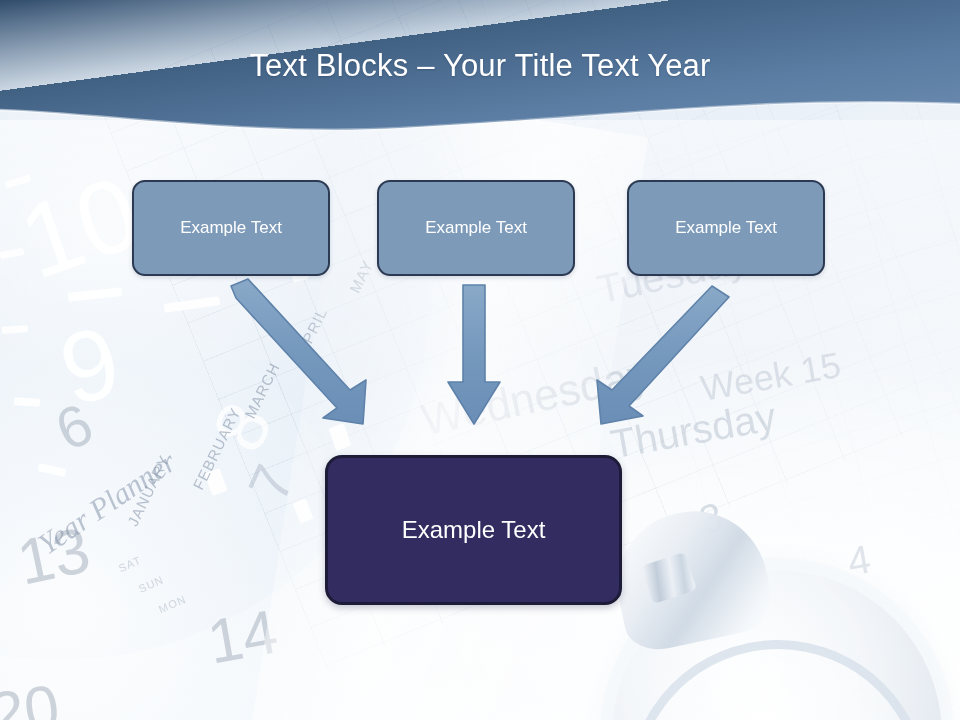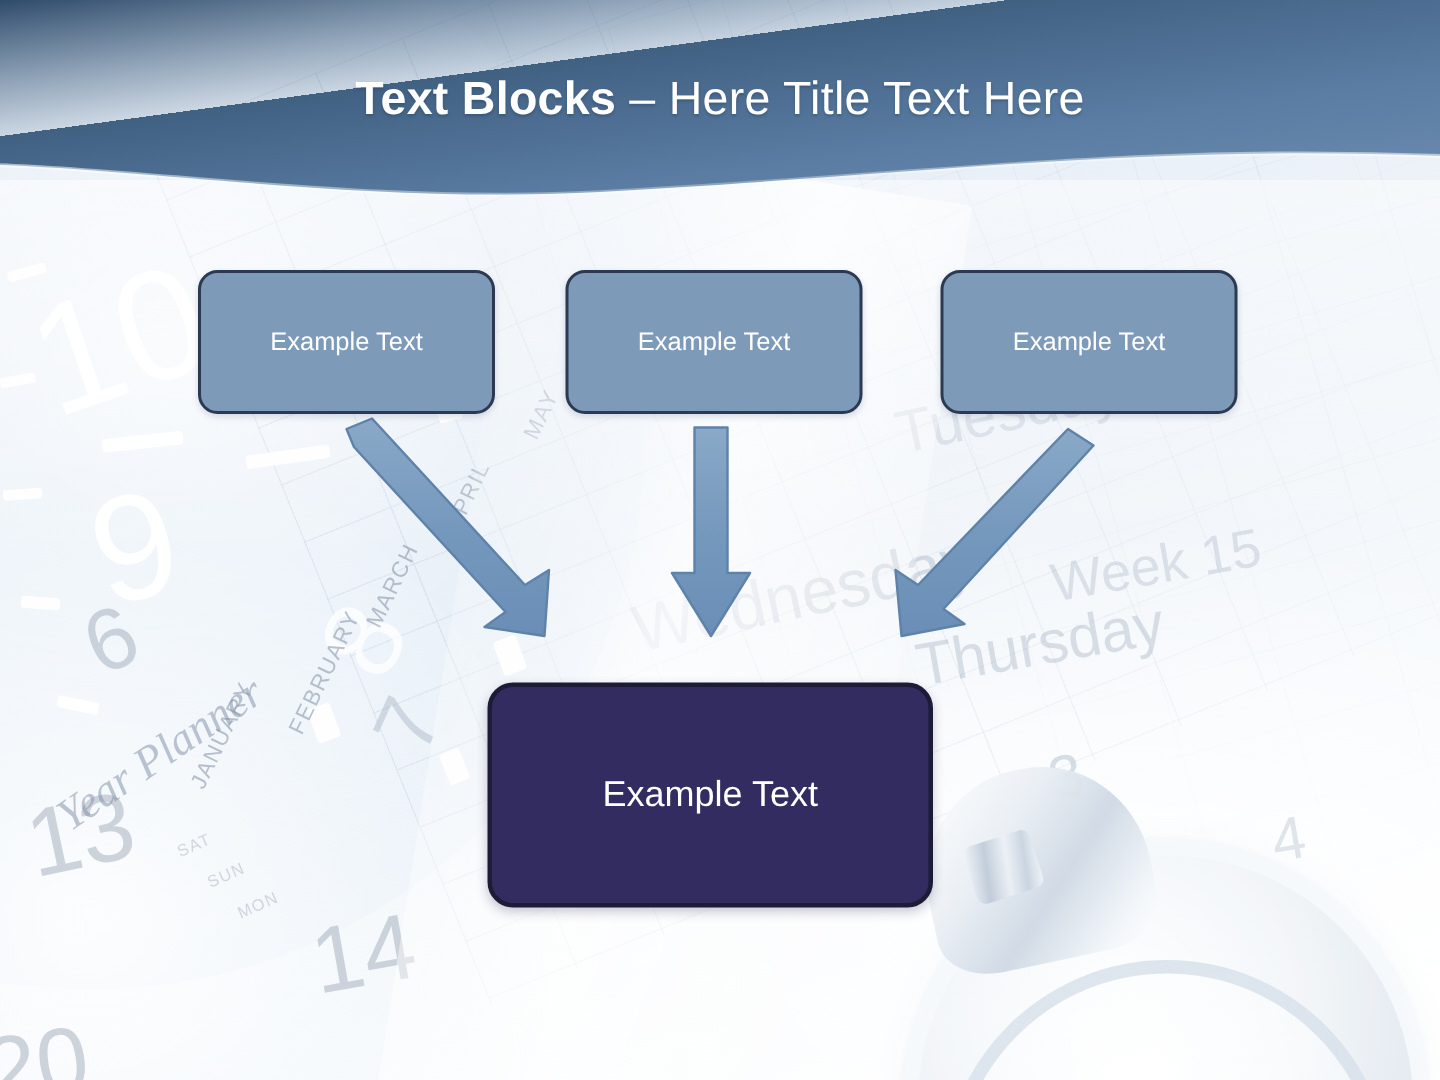--- a/index.html
+++ b/index.html
@@ -191,21 +191,21 @@
     position: absolute;
     left: 0; top: 48px;
     width: 960px;
     text-align: center;
     font-size: 31px;
     color: #ffffff;
     letter-spacing: 0.2px;
     white-space: nowrap;
     text-shadow: 0 1px 2px rgba(20,40,70,0.28);
   }
-  #header-title .strong { font-weight: bold; }
+  #header-title .strong { font-weight: normal; }
   #header-title .light  { font-weight: normal; }
 
   
   .node {
     position: absolute;
     display: flex;
     align-items: center;
     justify-content: center;
     text-align: center;
     color: #ffffff;
@@ -316,21 +316,21 @@
         <stop offset="0" stop-color="#ffffff" stop-opacity="0.55"></stop>
         <stop offset="0.5" stop-color="#ffffff" stop-opacity="0.30"></stop>
         <stop offset="1" stop-color="#ffffff" stop-opacity="0.55"></stop>
       </linearGradient>
     </defs>
     <path d="M0,0 L960,0 L960,104 C760,96 620,116 400,128 C250,136 110,114 0,110 Z" fill="url(#hdrGrad)"></path>
     <path d="M0,110 C110,114 250,136 400,128 C620,116 760,96 960,104" fill="none" stroke="url(#hdrEdge)" stroke-width="2.5"></path>
   </svg>
 
   <div id="header-title">
-    <span class="strong">Text Blocks</span><span class="light"> – </span><span class="light">Here Title Text Here</span>
+    <span class="strong">Text Blocks</span><span class="light"> – </span><span class="light">Your Title Text Year</span>
   </div>
 
   <svg id="arrows" viewBox="0 0 960 720">
     <defs>
       <linearGradient id="arrGrad" x1="0" y1="0" x2="0" y2="1">
         <stop offset="0" stop-color="#8aa9c8"></stop>
         <stop offset="0.5" stop-color="#7598bd"></stop>
         <stop offset="1" stop-color="#6a8eb6"></stop>
       </linearGradient>
     </defs>

